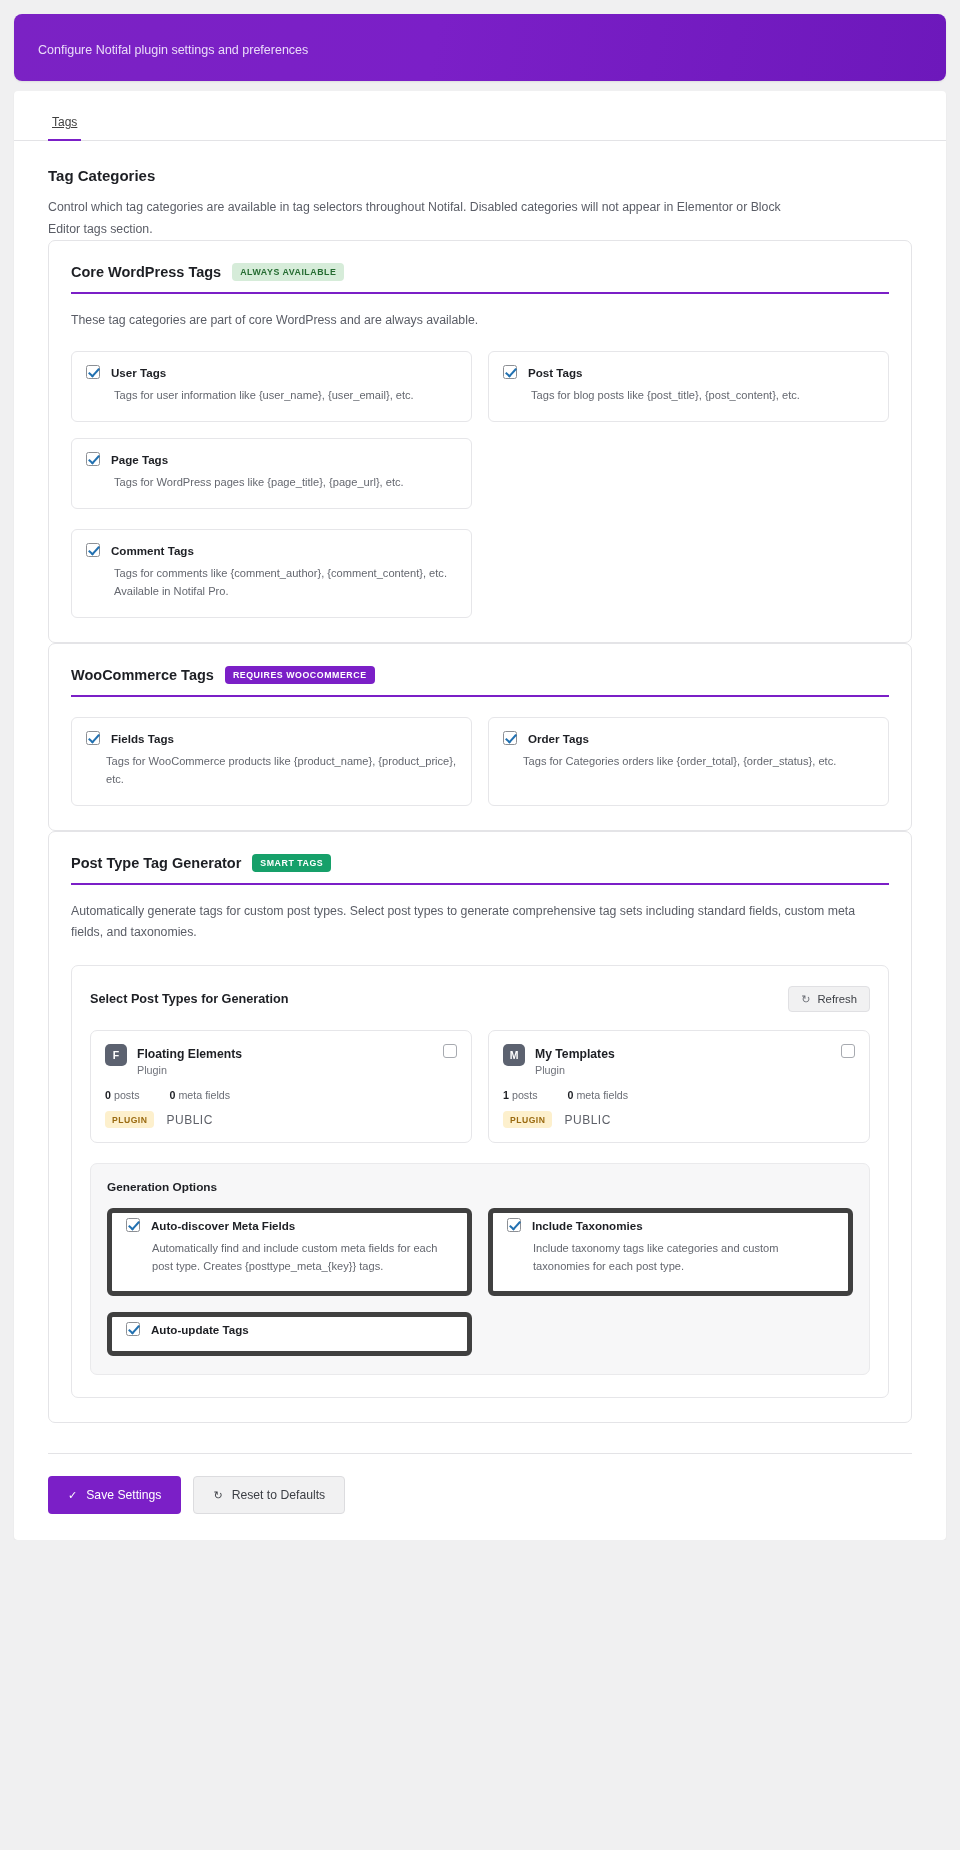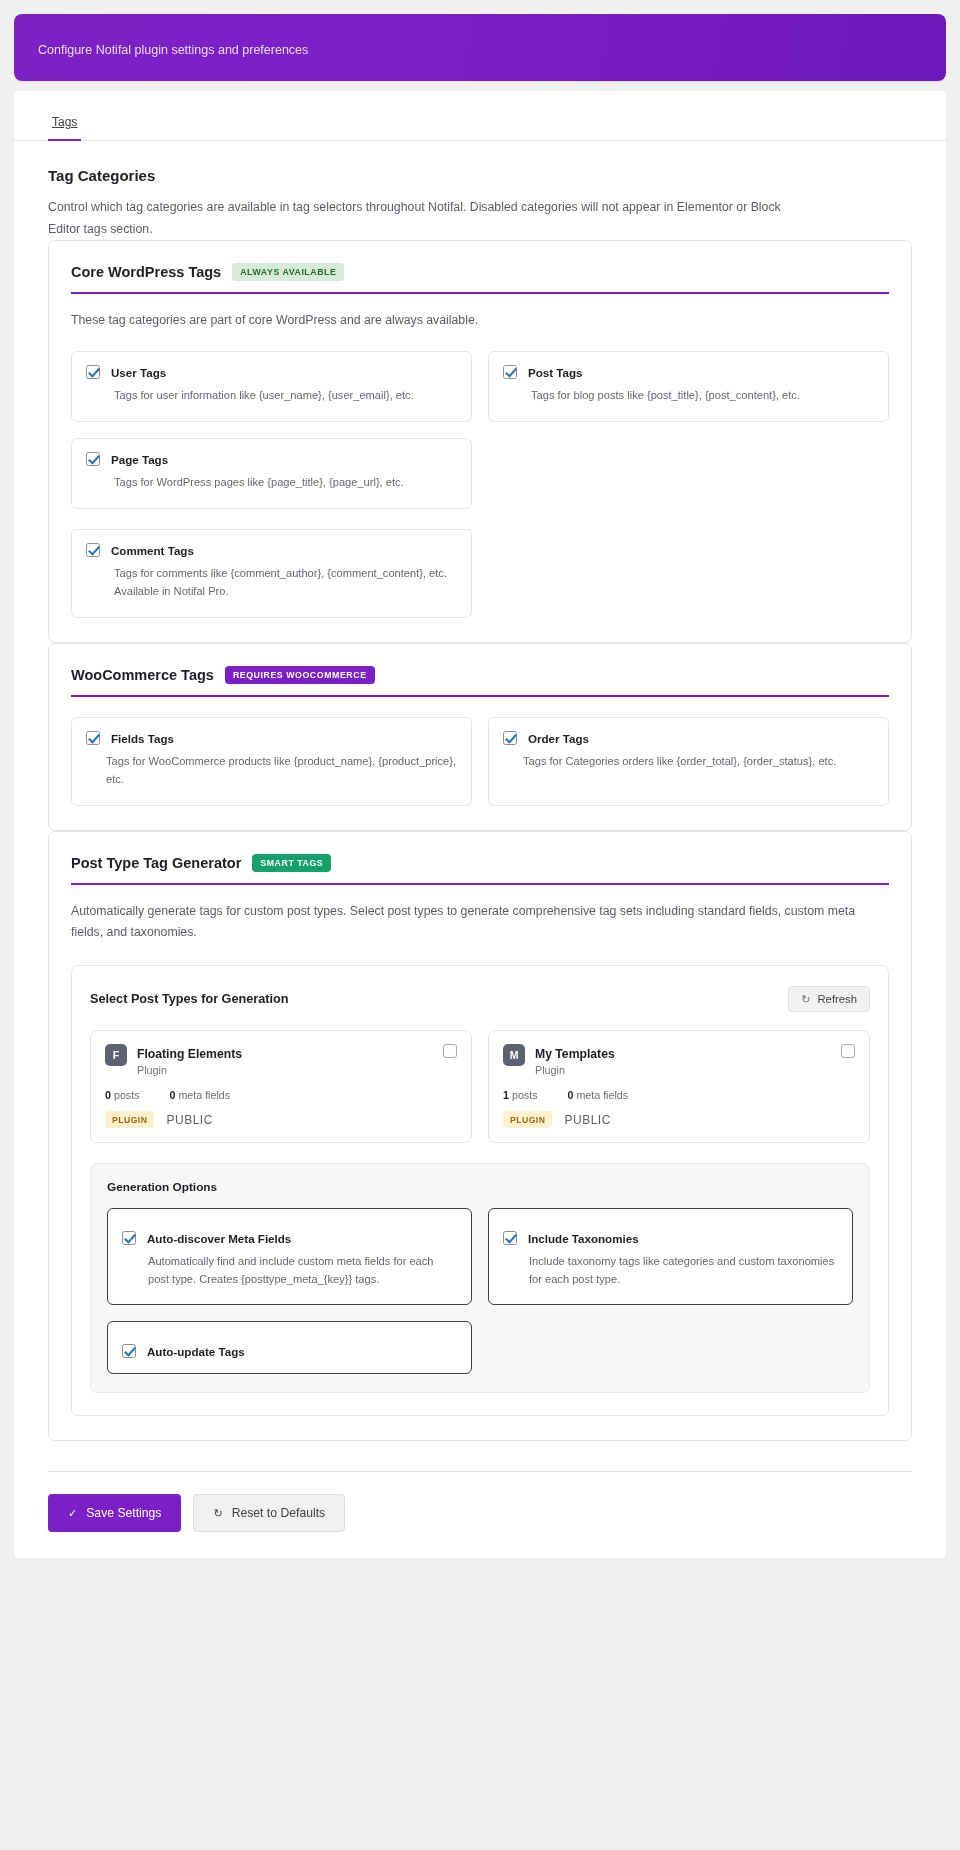--- a/index.html
+++ b/index.html
@@ -221,23 +221,23 @@
     background: #f7f7f8;
     border: 1px solid #eaeaec;
     border-radius: 7px;
     margin-top: 20px;
     padding: 16px 16px 18px 16px;
   }
   .gen-title { font-size: 11.8px; font-weight: bold; color: #1d1f24; }
   .gen-grid { display: grid; grid-template-columns: repeat(2, 1fr); gap: 16px; margin-top: 14px; }
   .gencard {
     background: #fff;
-    border: 1px solid #404040;
+    border: 5px solid #404040;
     border-radius: 6px;
-    padding: 22px 14px 15px 14px;
+    padding: 5px 14px 15px 14px;
   }
   .gen-head { display: flex; align-items: flex-start; gap: 11px; }
   .gen-label { font-size: 11.6px; font-weight: bold; color: #1d1f24; padding-top: 1px; }
   .gen-desc { font-size: 11.1px; color: #64676f; line-height: 1.62; margin-top: 8px; padding-left: 26px; }
 
   
   .footer-rule { border-top: 1px solid #e3e3e6; margin: 30px 34px 0 34px; }
   .footer-actions { display: flex; gap: 12px; padding: 22px 34px 0 34px; }
   .btn {
     display: inline-flex; align-items: center; gap: 9px;

